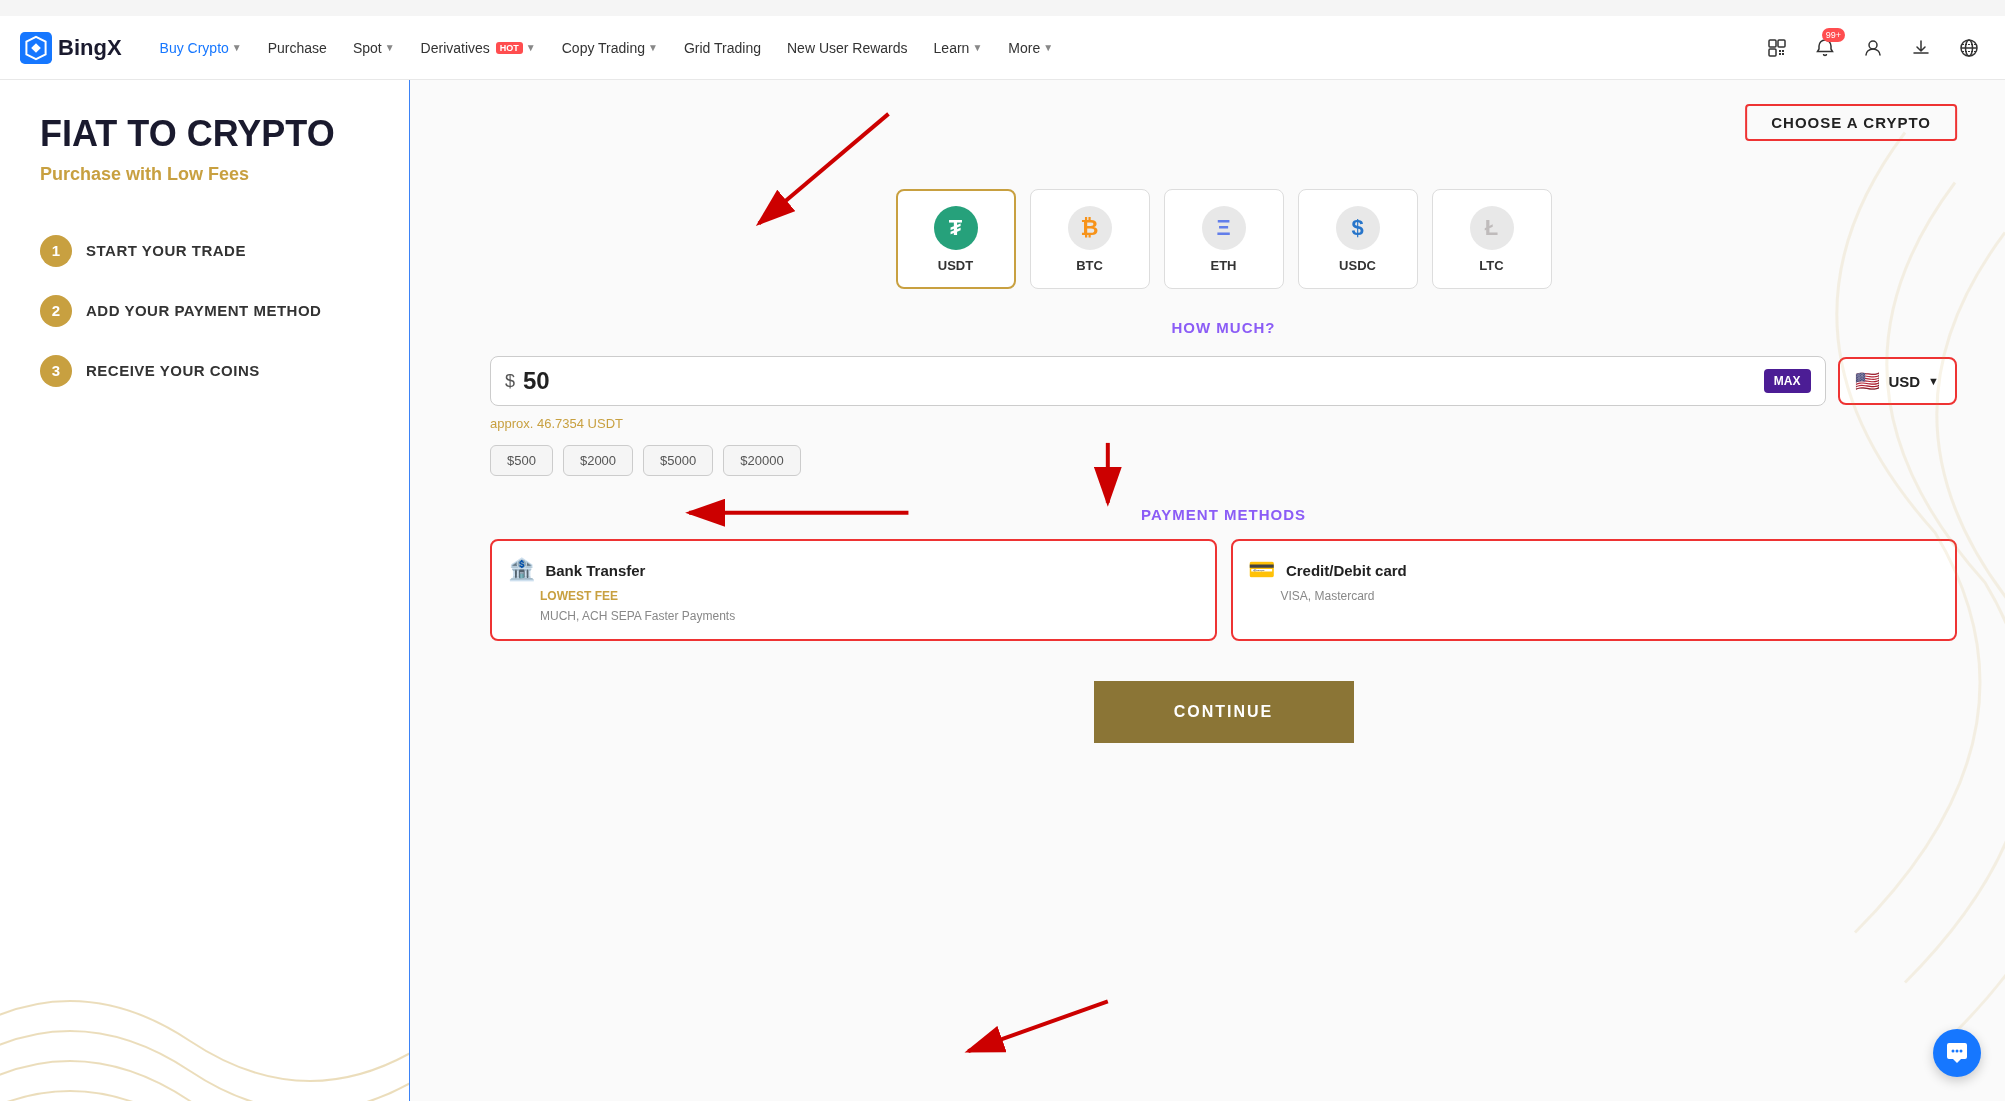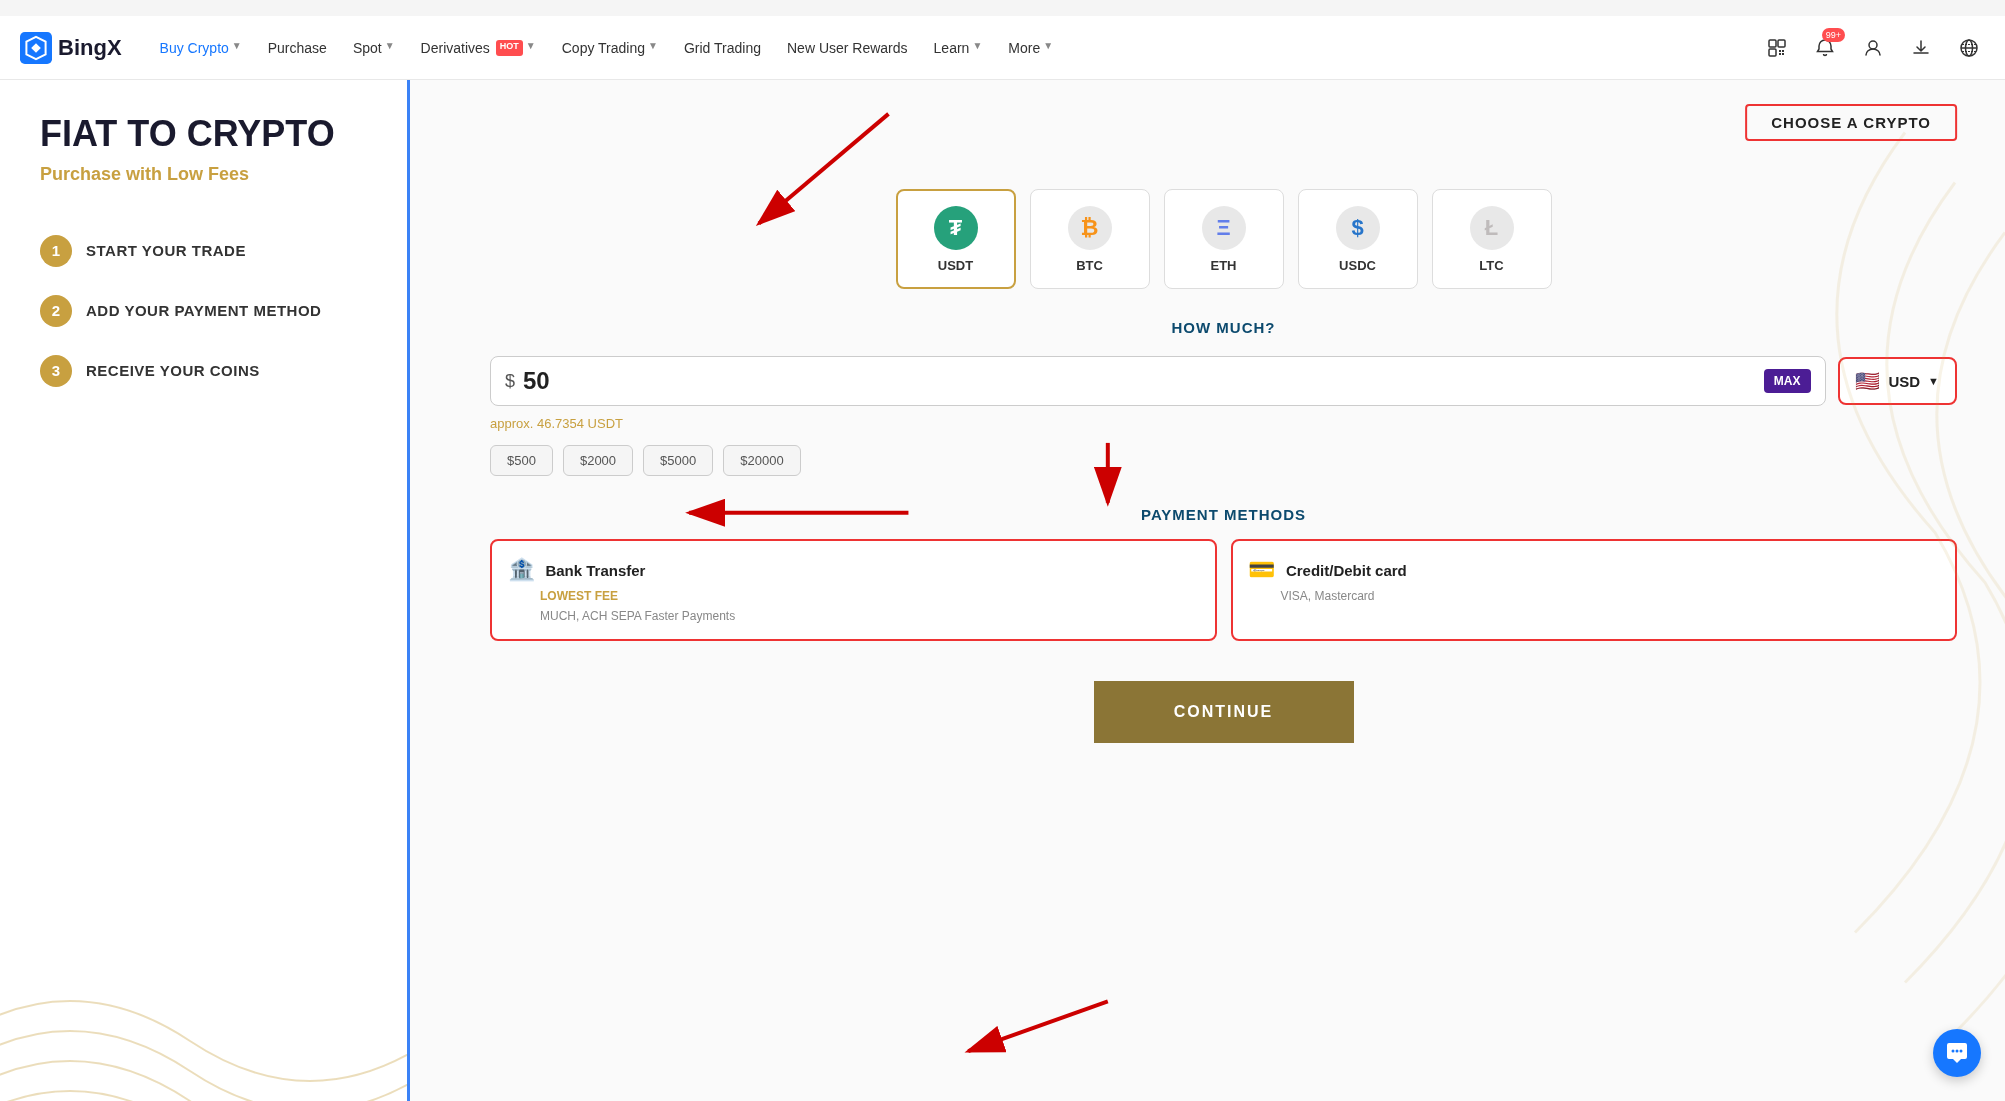--- a/index.html
+++ b/index.html
@@ -9,21 +9,21 @@
     .navbar {
       display: flex; align-items: center; background: #fff;
       border-bottom: 1px solid #e8e8e8; padding: 0 20px; height: 64px;
       position: sticky; top: 16px; z-index: 100;
     }
     .logo { display: flex; align-items: center; gap: 6px; margin-right: 28px; text-decoration: none; }
     .logo-icon { width: 32px; height: 32px; }
     .logo-text { font-size: 22px; font-weight: 700; color: #1a1a2e; }
     .nav-items { display: flex; align-items: center; gap: 6px; flex: 1; }
     .nav-item {
-      display: flex; gap: 3px; padding: 6px 10px;
+      display: flex; align-items: center; gap: 3px; padding: 6px 10px;
       font-size: 14px; color: #333; cursor: pointer; border-radius: 4px;
       white-space: nowrap; text-decoration: none;
     }
     .nav-item.active { color: #1677ff; font-weight: 500; }
     .nav-item .caret { font-size: 10px; color: #888; }
     .hot-badge {
       background: #ff4d4f; color: #fff; font-size: 9px; font-weight: 700;
       padding: 1px 4px; border-radius: 3px; margin-left: 3px;
     }
     .nav-right { display: flex; align-items: center; gap: 16px; margin-left: auto; }
@@ -37,21 +37,21 @@
       line-height: 1.4;
     }
 
     
     .main-layout { display: flex; min-height: calc(100vh - 64px); }
 
     
     .sidebar {
       width: 410px; min-width: 410px; background: #fff;
       padding: 50px 40px; position: relative; overflow: hidden;
-      border-right: 3px solid #3b82f6;
+      border-right: 1px solid #3b82f6;
     }
     .sidebar-bg {
       position: absolute; bottom: -40px; left: -60px; right: -60px; height: 400px;
       opacity: 0.35; pointer-events: none;
     }
     .sidebar-title { font-size: 36px; font-weight: 800; color: #1a1a2e; line-height: 1.1; margin-bottom: 10px; }
     .sidebar-subtitle { font-size: 18px; color: #555; margin-bottom: 50px; }
     .sidebar-subtitle span { color: #c8a040; font-weight: 600; }
     .steps { display: flex; flex-direction: column; gap: 28px; }
     .step { display: flex; align-items: center; gap: 14px; }
@@ -88,21 +88,21 @@
     }
     .crypto-item.selected { border: 2px solid #c8a040; background: #fff; }
     .crypto-icon { width: 44px; height: 44px; border-radius: 50%; display: flex; align-items: center; justify-content: center; font-size: 22px; }
     .crypto-icon.usdt { background: #26a17b; color: #fff; }
     .crypto-icon.btc { background: #e8e8e8; color: #f7931a; }
     .crypto-icon.eth { background: #e8e8e8; color: #627eea; }
     .crypto-icon.usdc { background: #e8e8e8; color: #2775ca; }
     .crypto-icon.ltc { background: #e8e8e8; color: #bfbbbb; }
 
     
-    .section-title { font-size: 15px; font-weight: 700; letter-spacing: 1px; text-align: center; margin-bottom: 20px; color: #0c4a6e; text-transform: uppercase; }
+    .section-title { font-size: 15px; font-weight: 700; letter-spacing: 1px; text-align: center; margin-bottom: 20px; color: #8b5cf6; text-transform: uppercase; }
     .amount-row { display: flex; align-items: center; gap: 12px; margin-bottom: 10px; }
     .amount-input-wrap {
       flex: 1; border: 1.5px solid #ccc; border-radius: 8px; display: flex;
       align-items: center; padding: 10px 14px; background: #fff; gap: 8px;
     }
     .amount-dollar { font-size: 18px; color: #555; }
     .amount-input { border: none; outline: none; font-size: 24px; font-weight: 600; color: #222; width: 80px; background: transparent; }
     .max-btn {
       background: #4c1d95; color: #fff; border: none; border-radius: 4px;
       padding: 5px 10px; font-size: 12px; font-weight: 700; cursor: pointer; margin-left: auto;

